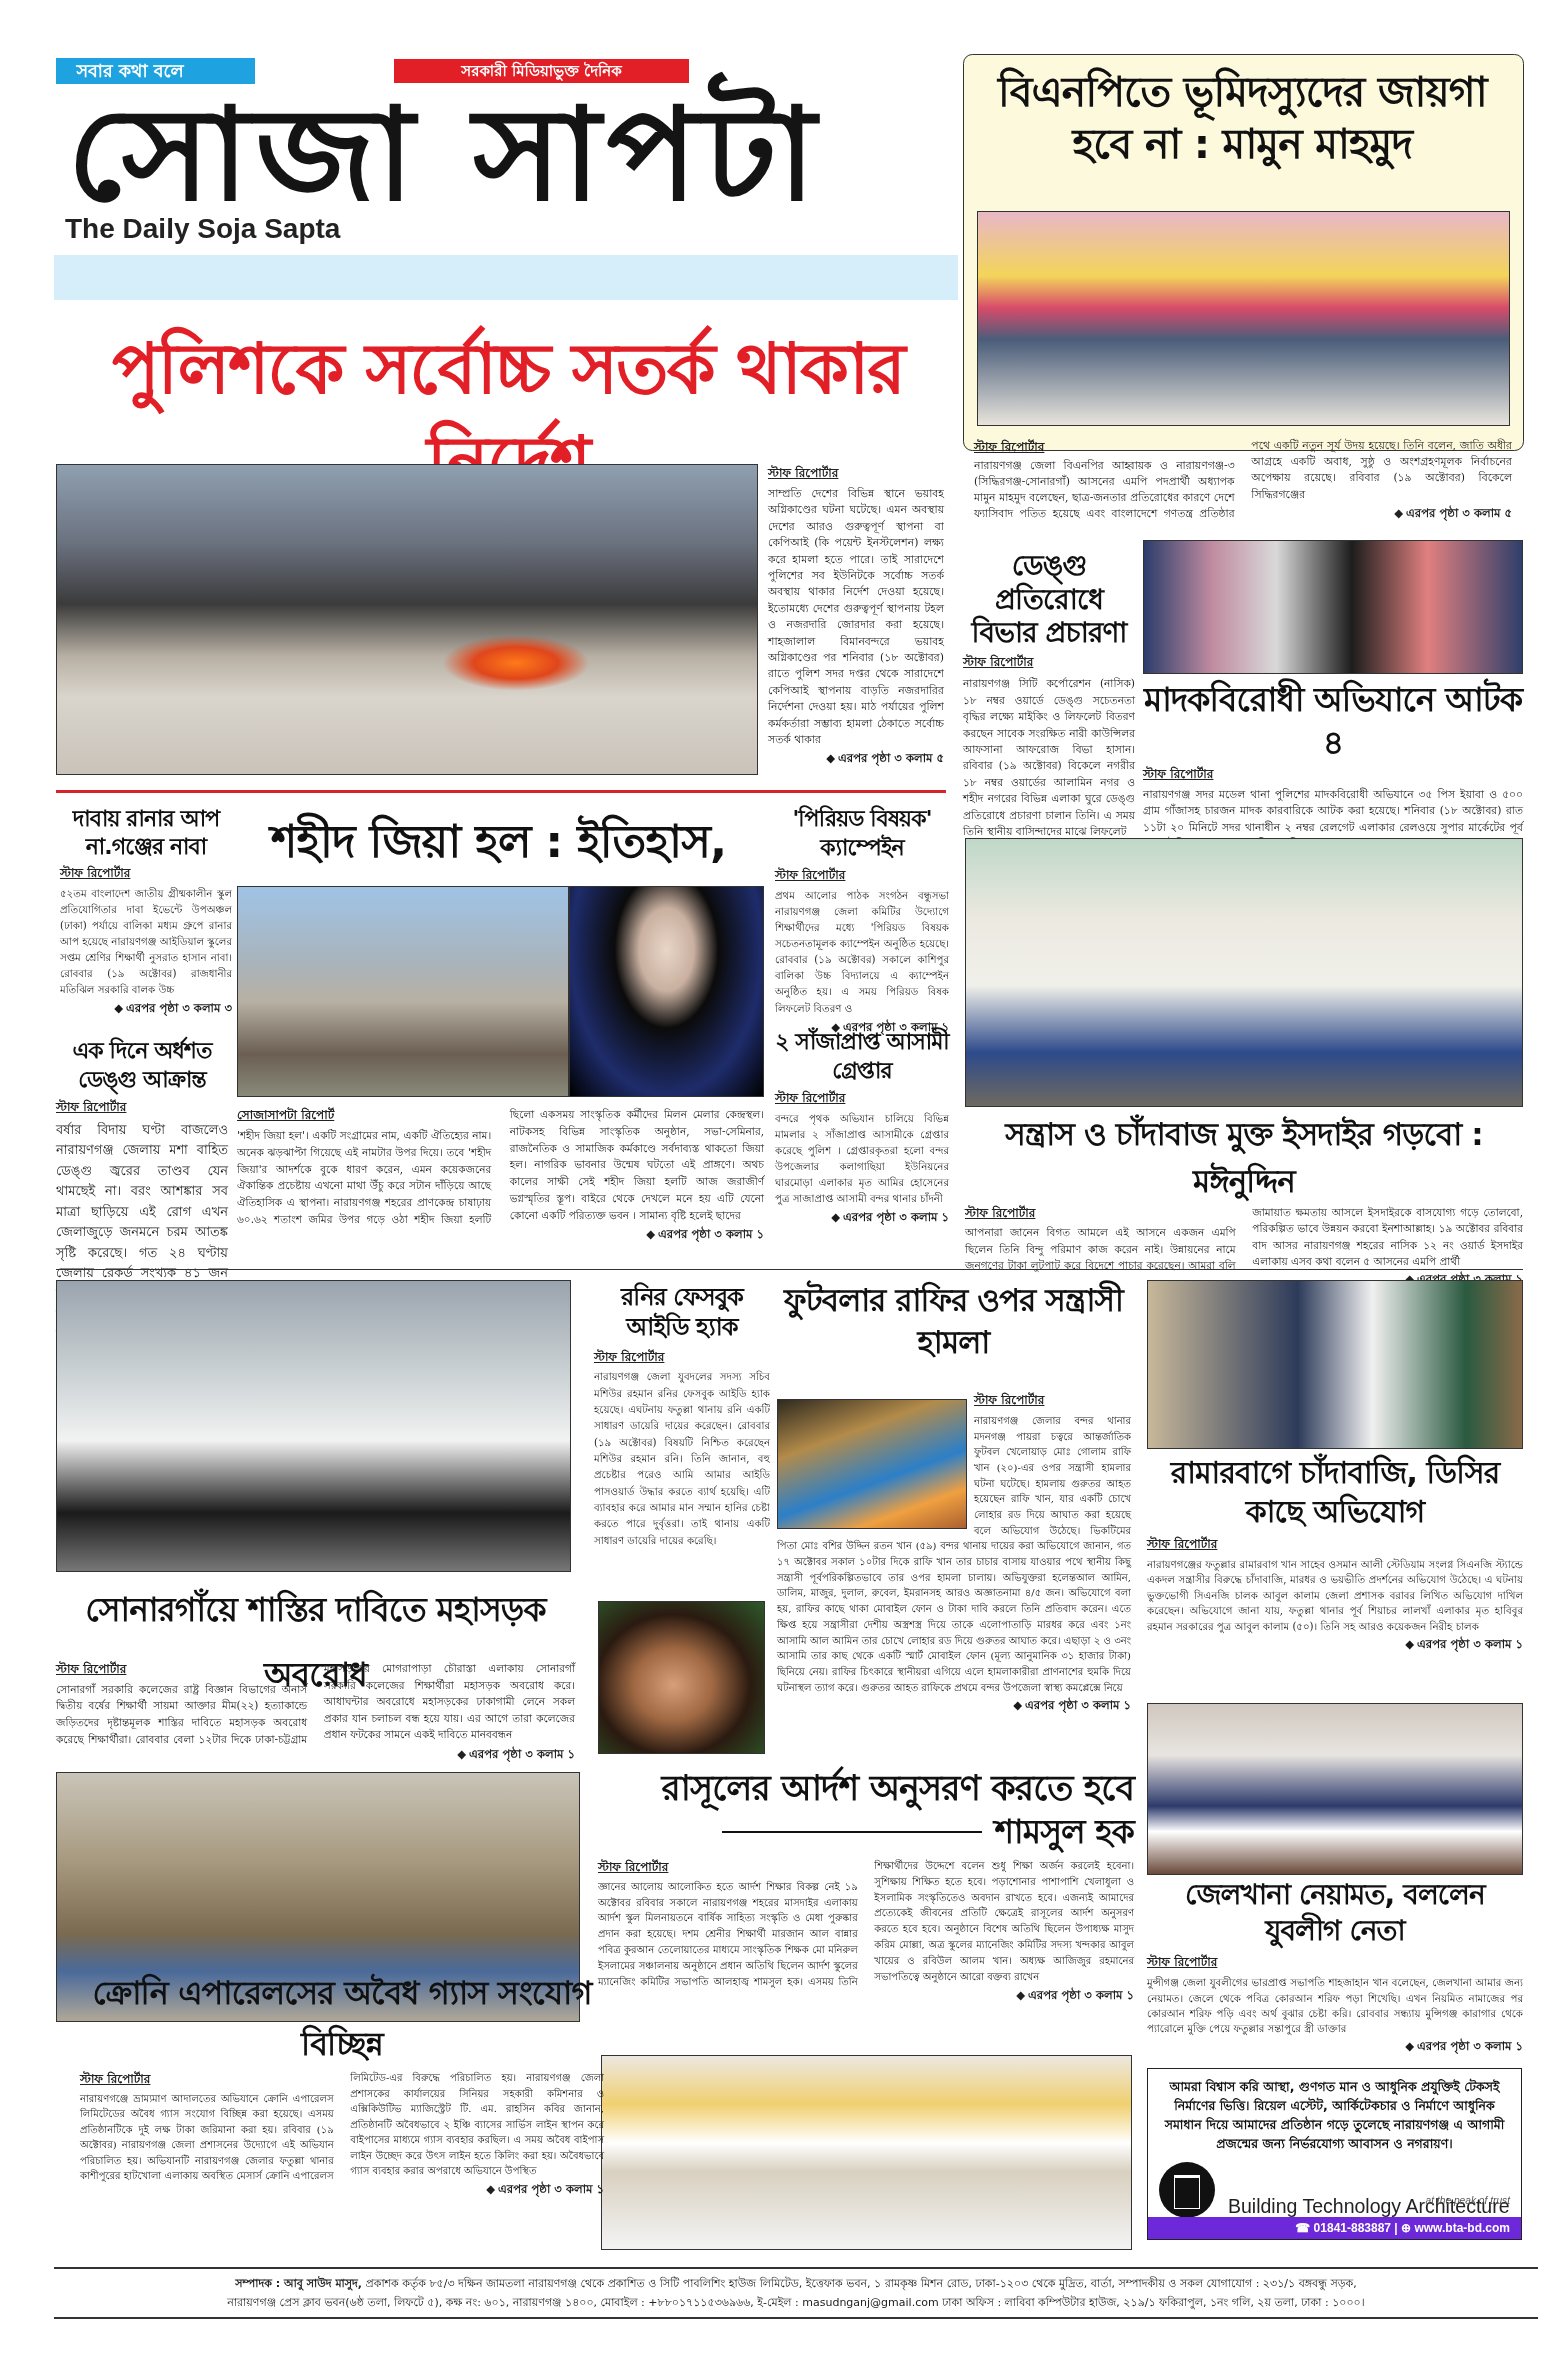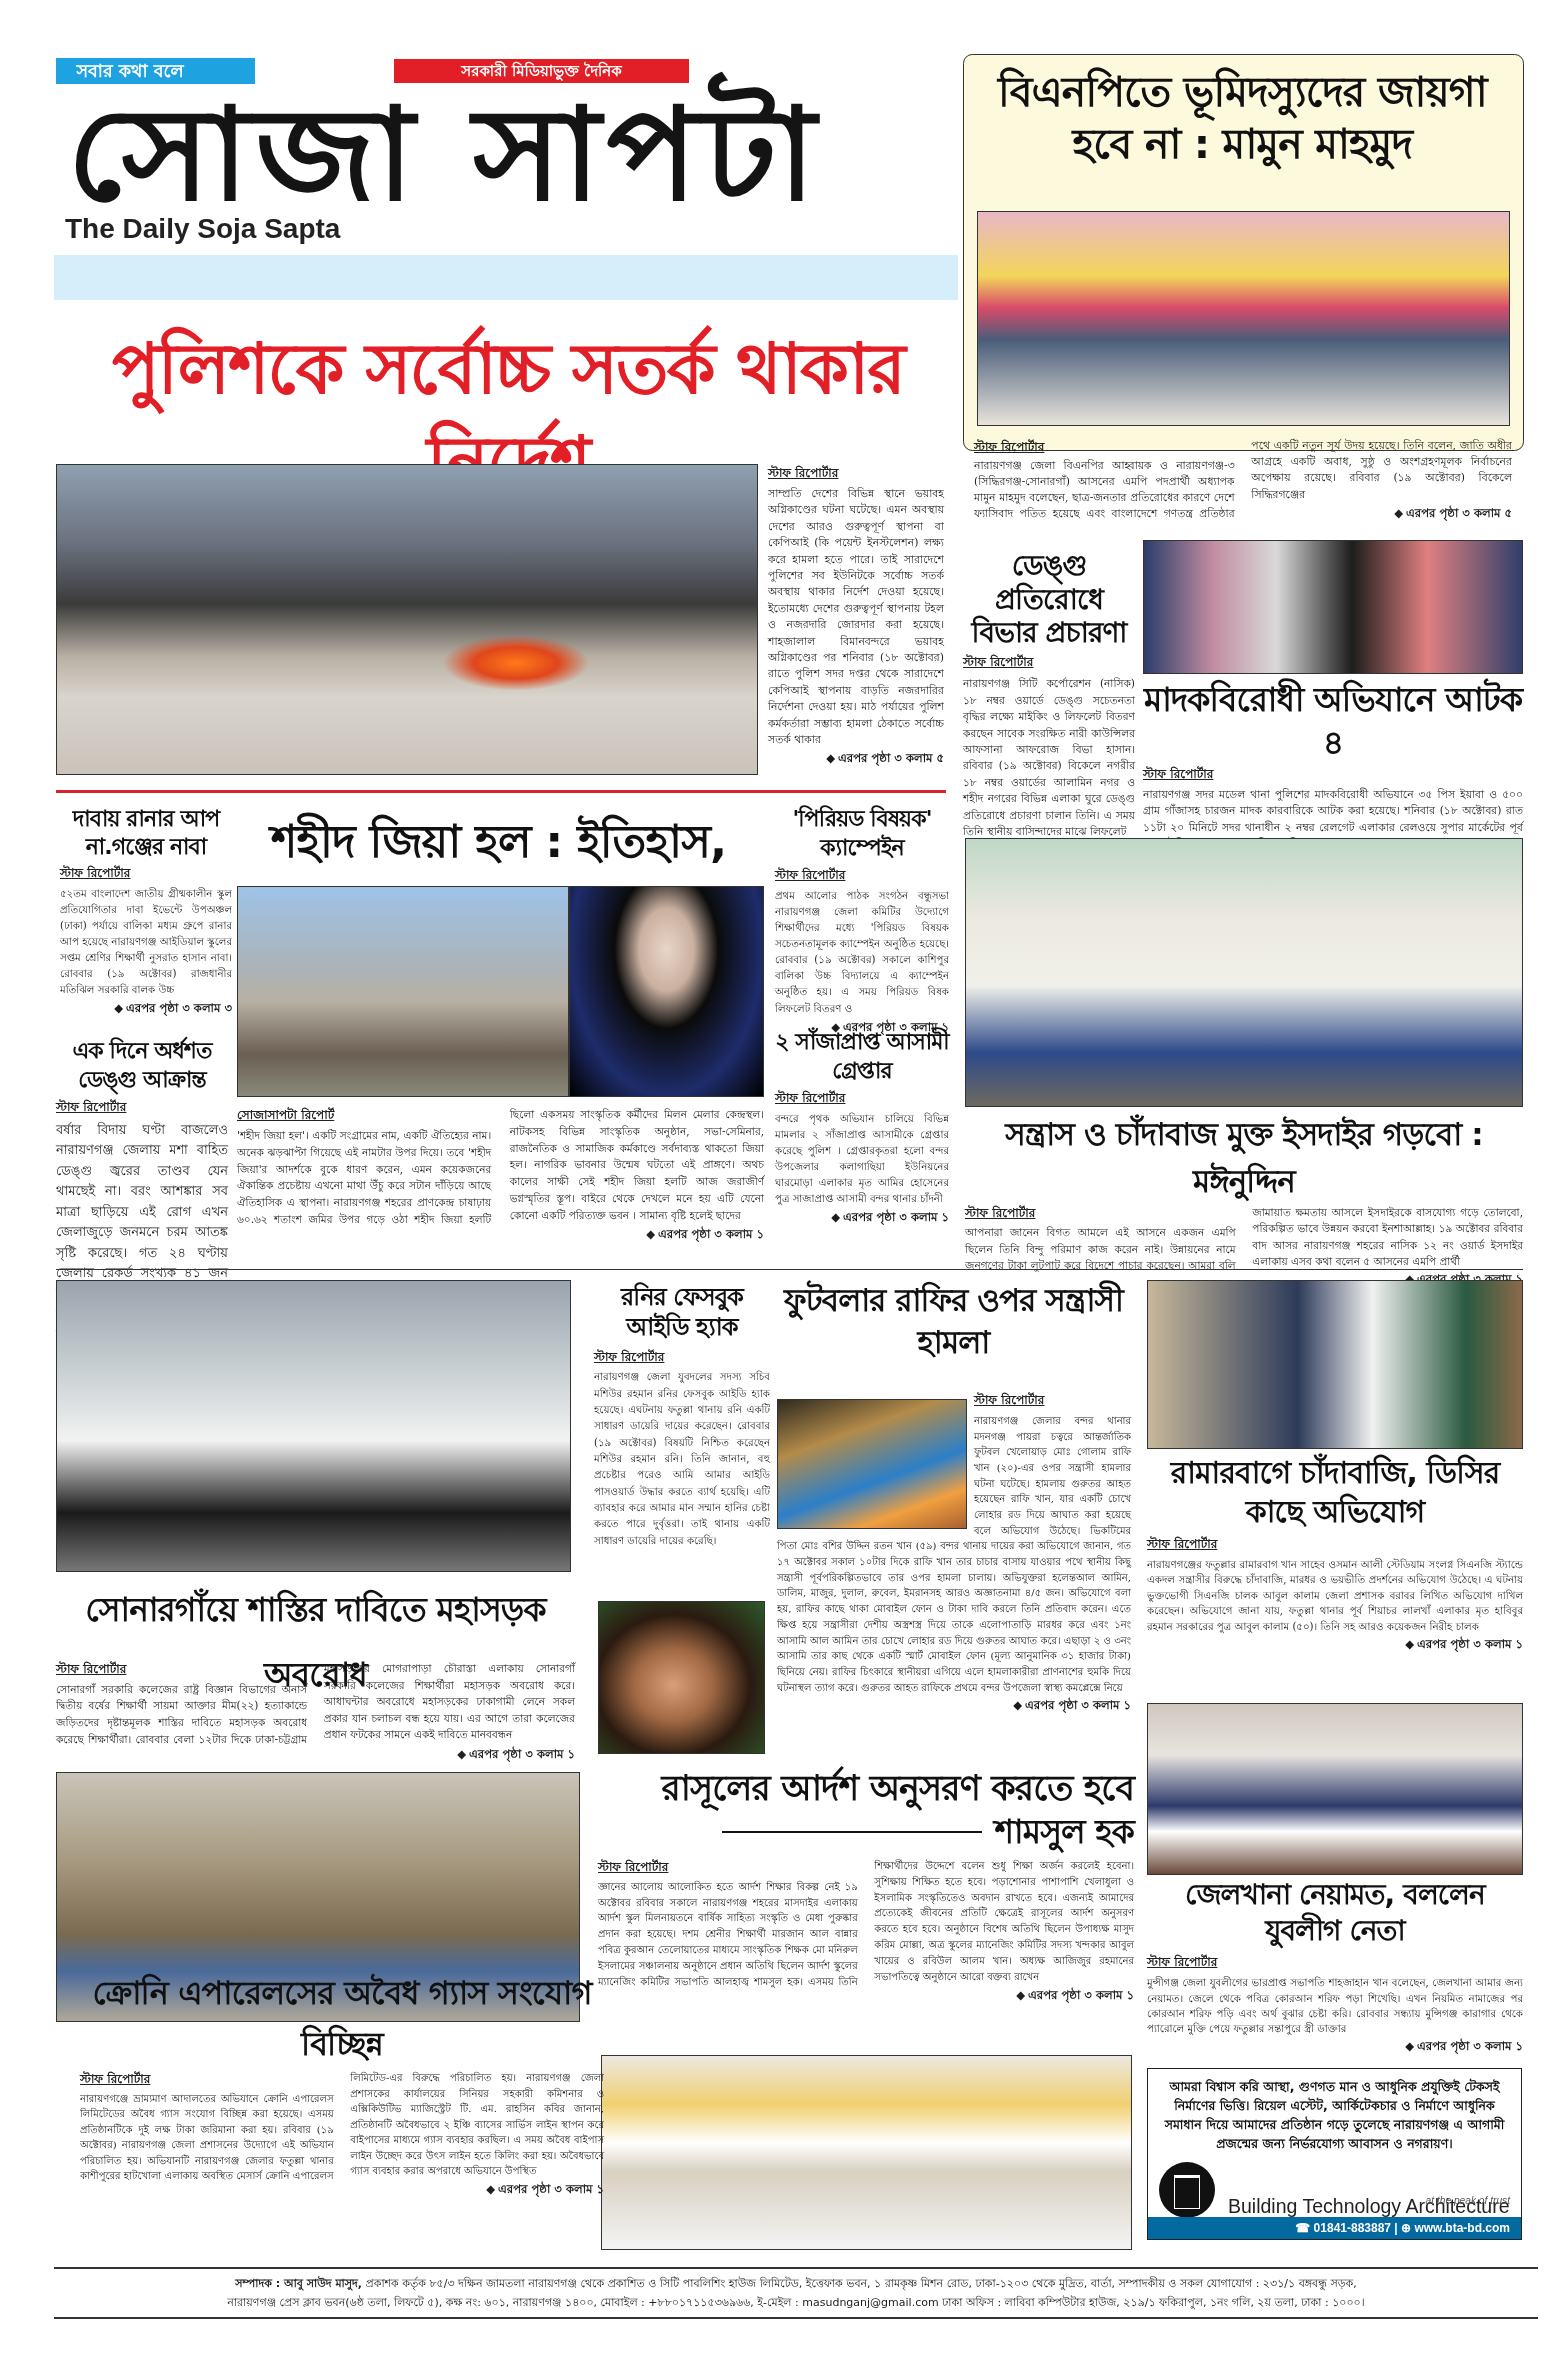--- a/index.html
+++ b/index.html
@@ -42,21 +42,21 @@
   .ph-award { background: linear-gradient(180deg, #ece8e0 0%, #f0d070 25%, #ffffff 45%, #d8d0c0 60%, #f4f4f4 100%); }
   
   .lead-box { position: absolute; left: 963px; top: 54px; width: 561px; height: 397px; background: #fdf9dc; border: 1.9px solid #333; border-radius: 9.3px; }
   
   .ad { position: absolute; left: 1147px; top: 2068px; width: 375px; height: 172px; border: 1.9px solid #222; background: #fff; }
   .ad-text { font-size: 12.5px; font-weight: bold; text-align: center; line-height: 1.5; padding: 9.3px 7.4px 0; color: #111; }
   .ad-logo { position: absolute; left: 11px; top: 93px; width: 56px; height: 56px; border-radius: 50%; background: #111; }
   .ad-logo::after { content: ""; position: absolute; left: 15px; top: 13px; width: 24px; height: 30px; border: 1.9px solid #fff; border-top-width: 3.7px; }
   .ad-brand { position: absolute; left: 80px; top: 102px; font-family: "Liberation Sans", sans-serif; font-size: 19.5px; color: #222; margin-top: 24px; }
   .ad-slogan { position: absolute; right: 11px; top: 126px; font-family: "Liberation Sans", sans-serif; font-size: 10.2px; font-style: italic; color: #555; }
-  .ad-foot { position: absolute; left: 0; bottom: 0; width: 100%; height: 22px; background: #0369a1; color: #fff; font-family: "Liberation Sans", sans-serif; font-size: 12px; font-weight: bold; text-align: right; padding-right: 11px; line-height: 22px; }
+  .ad-foot { position: absolute; left: 0; bottom: 0; width: 100%; height: 22px; background: #6d28d9; color: #fff; font-family: "Liberation Sans", sans-serif; font-size: 12px; font-weight: bold; text-align: right; padding-right: 11px; line-height: 22px; }
   
   .footer { position: absolute; left: 54px; top: 2267px; width: 1484px; border-top: 2.8px solid #333; border-bottom: 2.8px solid #333; padding: 4.6px 9.3px; font-size: 11px; line-height: 1.75; text-align: center; color: #222; }
   .footer b { font-weight: bold; }
 </style>
 </head>
 <body>
 
 <div class="tag-blue">সবার কথা বলে</div>
 <div class="tag-red">সরকারী মিডিয়াভুক্ত দৈনিক</div>
 <div class="logo">সোজা সাপটা</div>

